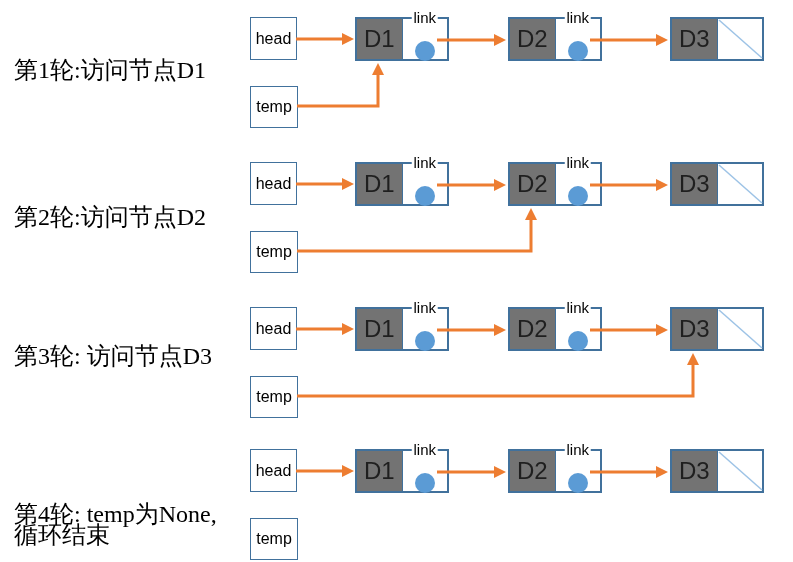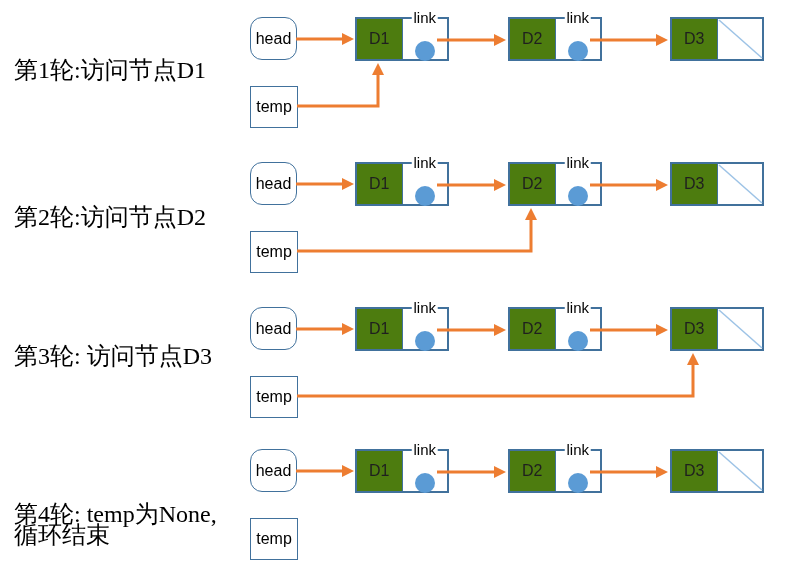--- a/index.html
+++ b/index.html
@@ -7,29 +7,29 @@
          font-family:"Liberation Sans",sans-serif;}
   .rlabel{position:absolute;left:14px;color:#000;font-size:24px;line-height:21px;
           font-family:"Liberation Serif",serif;white-space:pre-line;width:230px;}
   .lbl1{top:60px;} .lbl2{top:207px;} .lbl3{top:346px;} .lbl4{top:504px;}
   .row{position:absolute;left:0;width:793px;height:135px;}
   .r1{top:8px;} .r2{top:153px;} .r3{top:298px;} .r4{top:440px;height:122px;}
   .arrows{position:absolute;left:0;top:0;z-index:3;pointer-events:none;}
   .box{position:absolute;background:#fff;border:1px solid #41719C;z-index:1;
        display:flex;align-items:center;justify-content:center;
        font-size:16px;color:#000;}
-  .headbox{left:250px;top:9px;width:45px;height:41px;border-radius:12px;}
+  .headbox{left:250px;top:9px;width:45px;height:41px;}
   .tempbox{left:250px;top:78px;width:46px;height:40px;}
   .node{position:absolute;top:9px;width:90px;height:40px;border:2px solid #41719C;
         display:flex;z-index:1;background:#fff;}
   .n1{left:355px;} .n2{left:508px;} .n3{left:670px;}
   .cell{position:relative;width:45px;height:40px;}
-  .cell.data{background:#4d7c0f;border-right:1.5px solid #41719C;
+  .cell.data{background:#737373;border-right:1.5px solid #41719C;
              display:flex;align-items:center;justify-content:center;
-             font-size:16px;color:#1f1f1f;}
+             font-size:24px;color:#1f1f1f;}
   .cell.linkc{background:#fff;}
   .linklbl{position:absolute;top:-9px;left:50%;transform:translateX(-50%);
            font-size:15px;line-height:15px;color:#000;background:#fff;
            padding:0 2px;z-index:2;}
   .dot{position:absolute;left:50%;top:22px;transform:translateX(-50%);
        width:20px;height:20px;border-radius:50%;background:#5B9BD5;}
   .diag{position:absolute;left:0;top:0;}
 </style>
 </head>
 <body>

